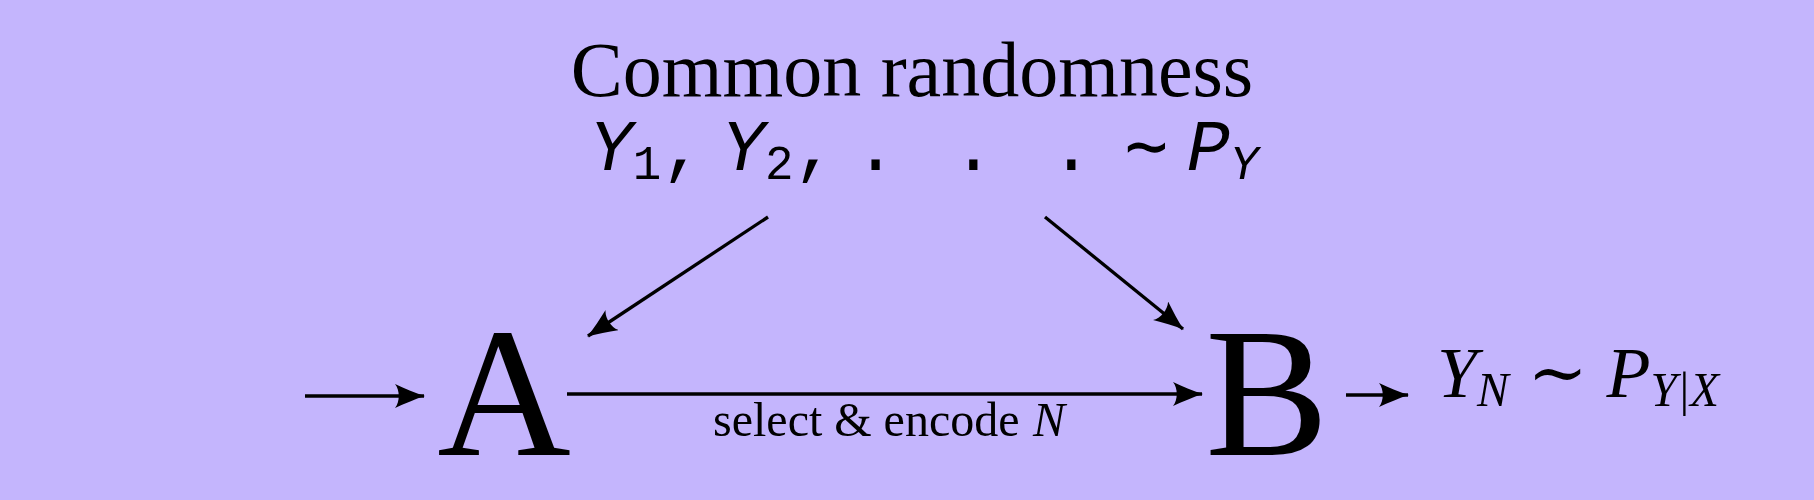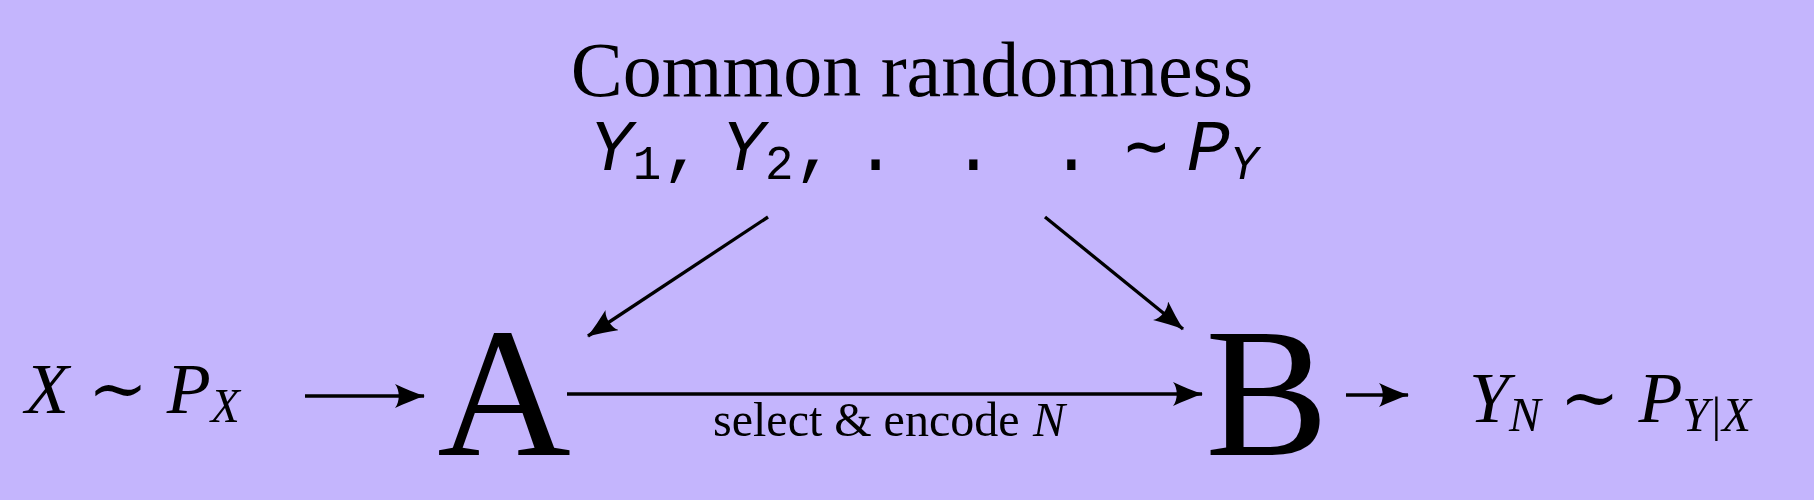--- a/index.html
+++ b/index.html
@@ -27,21 +27,21 @@
   .ctr { transform: translateX(-50%); }
   .it { font-style: italic; }
   .up { font-style: normal; }
   .sb {
     font-size: 66%;
     vertical-align: -0.18em;
   }
   .title     { left: 912px;  top: 31px;  font-size: 78px; }
   .formula2  { left: 924px;  top: 115px; font-size: 72px; font-family: Liberation Mono, monospace; }
   .src       { left: 25px;   top: 353px; font-size: 72px; }
-  .out       { left: 1437px; top: 362px; font-size: 72px; margin-left: 32px; }
+  .out       { left: 1437px; top: 337px; font-size: 72px; }
   .nodeA     { left: 504px;  top: 300px; font-size: 185px; }
   .nodeB     { left: 1267px; top: 300px; font-size: 185px; }
   .chanlabel { left: 889px;  top: 396px; font-size: 48px; }
   .comma { margin-right: 0.24em; }
   .dots  { letter-spacing: 0.08em; margin-right: 0.1em; }
   .sim   { margin: 0 0.26em; }
   .varN  { margin-left: 0.28em; }
 </style>
 </head>
 <body>
@@ -60,23 +60,20 @@
     <line x1="768" y1="217" x2="588" y2="336" stroke="#000" stroke-width="3.3" marker-end="url(#ah)"></line>
     <line x1="1045" y1="217" x2="1183" y2="329" stroke="#000" stroke-width="3.3" marker-end="url(#ah)"></line>
   </svg>
 
   <div class="txt title ctr">Common randomness</div>
 
   <div class="txt formula2 ctr">
     <span class="it">Y</span><span class="sb up">1</span><span class="up comma">,</span><span class="it">Y</span><span class="sb up">2</span><span class="up comma">,</span><span class="up dots">. . .</span><span class="up sim">∼</span><span class="it">P</span><span class="sb it">Y</span>
   </div>
 
-  <div class="txt src">
-    <span class="it">X</span><span class="up sim">∼</span><span class="it">P</span><span class="sb it">X</span>
-  </div>
 
   <div class="txt nodeA ctr">A</div>
 
   <div class="txt nodeB ctr">B</div>
 
   <div class="txt chanlabel ctr">
     <span class="up">select &amp; encode</span><span class="it varN">N</span>
   </div>
 
   <div class="txt out">

